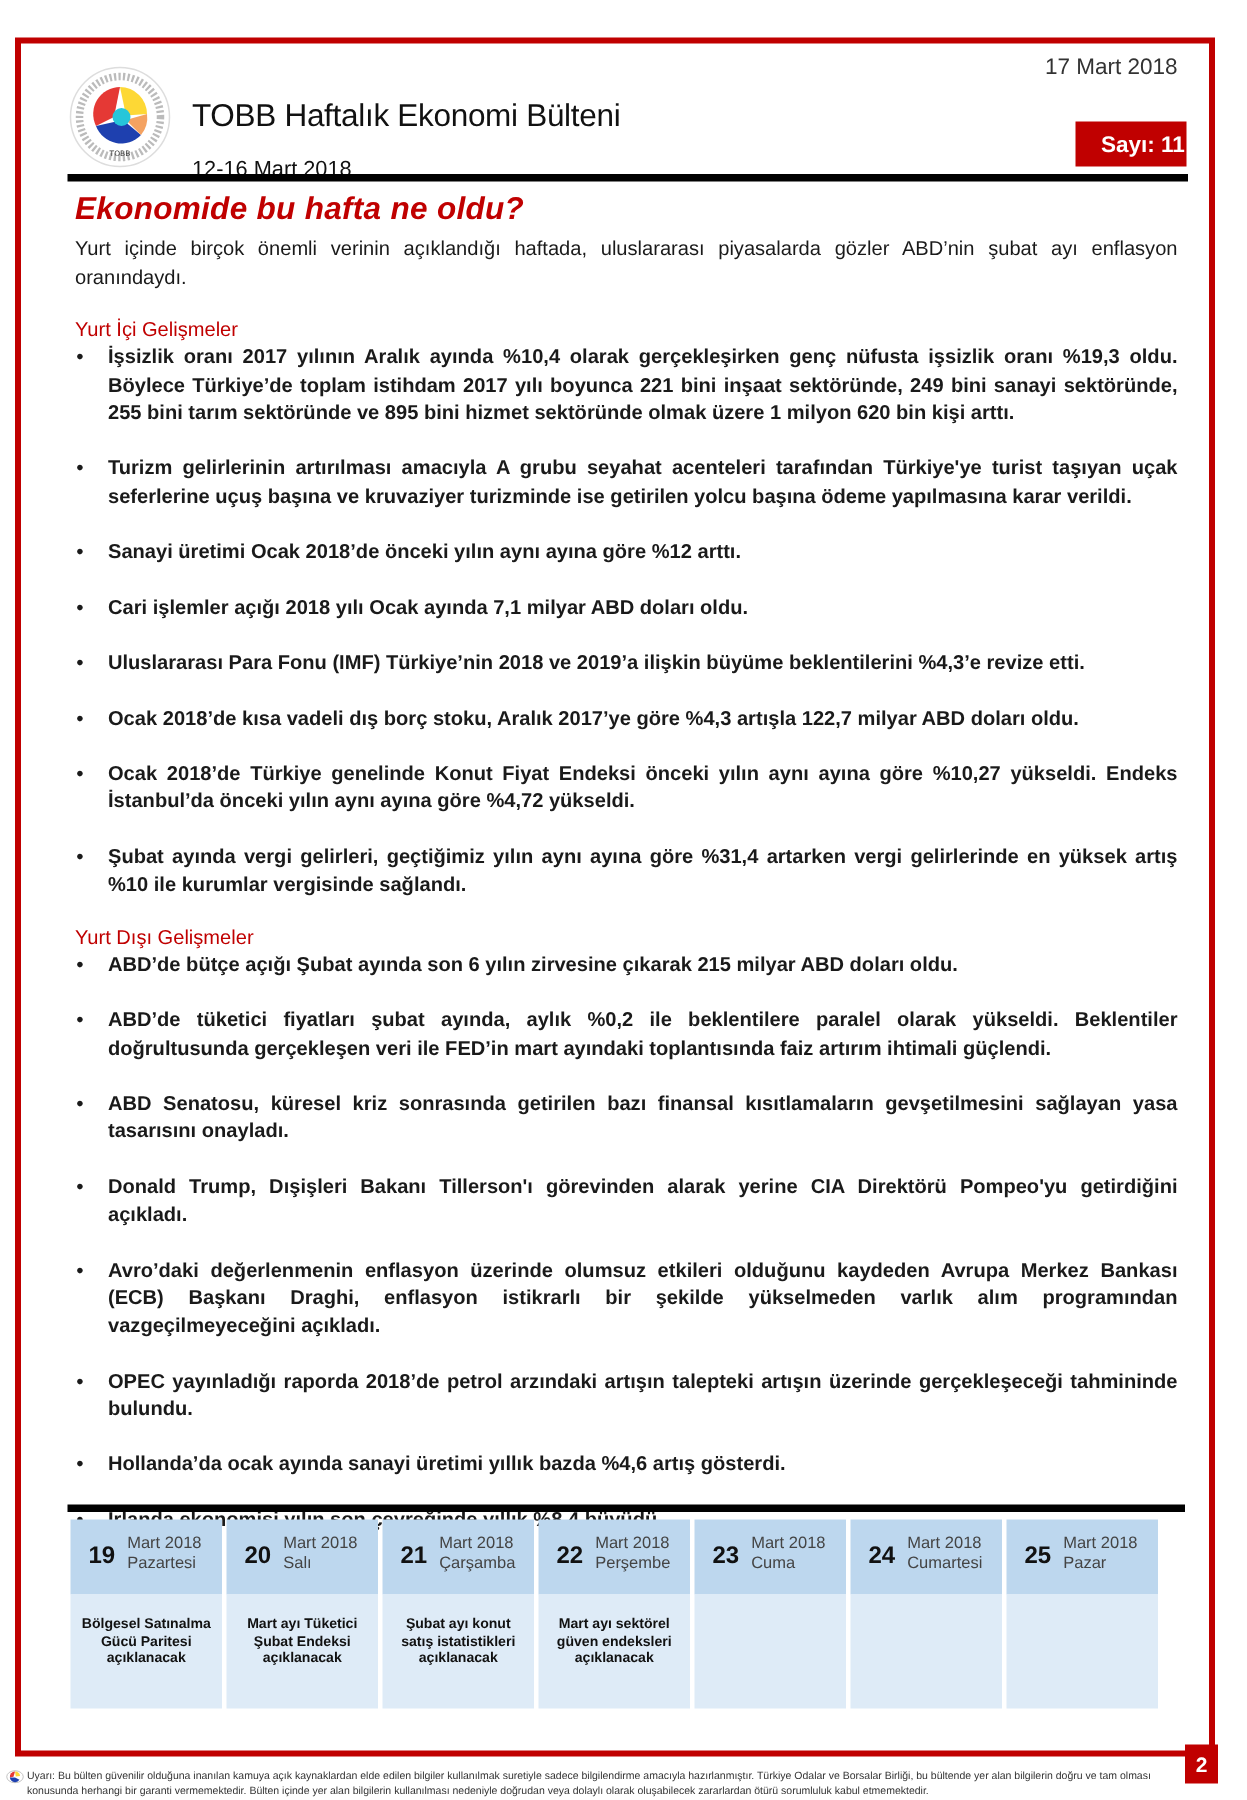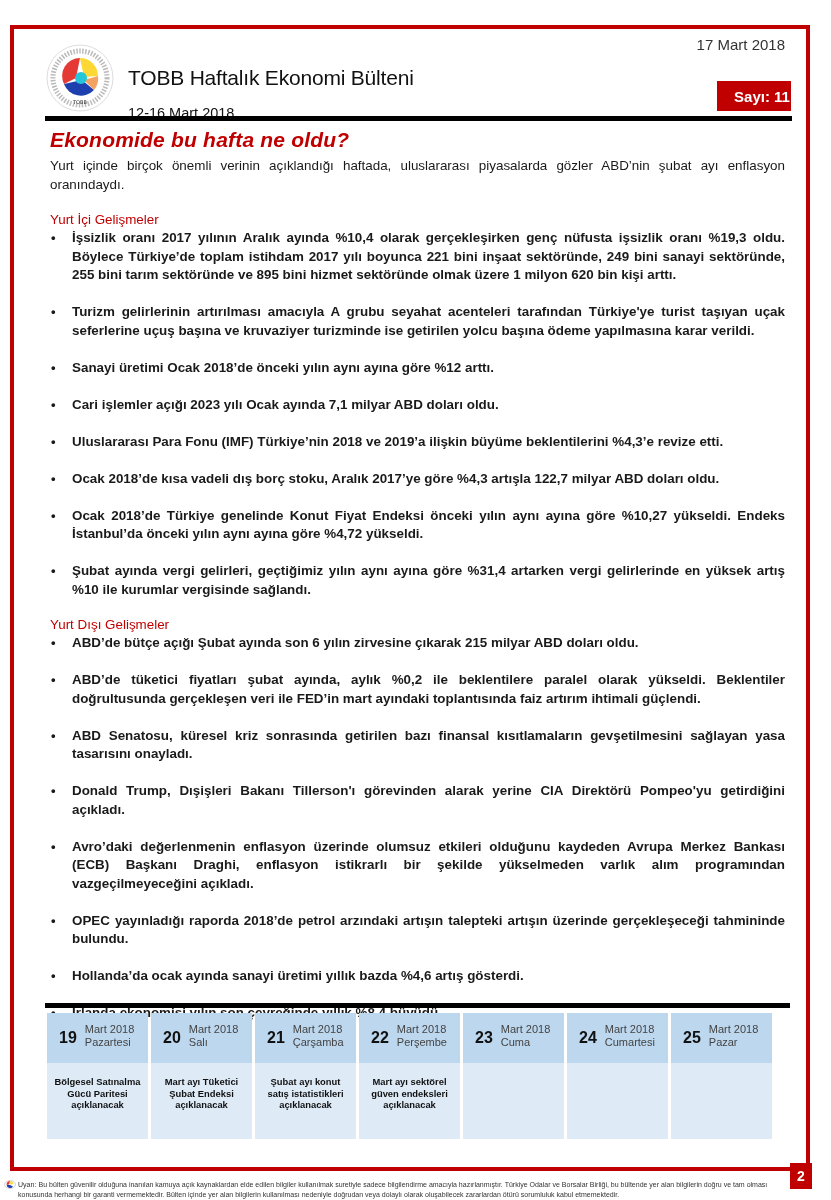--- a/index.html
+++ b/index.html
@@ -100,21 +100,21 @@
 
 <div class="content">
   <h1 class="headline">Ekonomide bu hafta ne oldu?</h1>
   <p class="intro">Yurt içinde birçok önemli verinin açıklandığı haftada, uluslararası piyasalarda gözler ABD’nin şubat ayı enflasyon oranındaydı.</p>
 
   <div class="section-title">Yurt İçi Gelişmeler</div>
   <ul class="bullets">
     <li>İşsizlik oranı 2017 yılının Aralık ayında %10,4 olarak gerçekleşirken genç nüfusta işsizlik oranı %19,3 oldu. Böylece Türkiye’de toplam istihdam 2017 yılı boyunca 221 bini inşaat sektöründe, 249 bini sanayi sektöründe, 255 bini tarım sektöründe ve 895 bini hizmet sektöründe olmak üzere 1 milyon 620 bin kişi arttı.</li>
     <li>Turizm gelirlerinin artırılması amacıyla A grubu seyahat acenteleri tarafından Türkiye'ye turist taşıyan uçak seferlerine uçuş başına ve kruvaziyer turizminde ise getirilen yolcu başına ödeme yapılmasına karar verildi.</li>
     <li>Sanayi üretimi Ocak 2018’de önceki yılın aynı ayına göre %12 arttı.</li>
-    <li>Cari işlemler açığı 2023 yılı Ocak ayında 7,1 milyar ABD doları oldu.</li>
+    <li>Cari işlemler açığı 2018 yılı Ocak ayında 7,1 milyar ABD doları oldu.</li>
     <li>Uluslararası Para Fonu (IMF) Türkiye’nin 2018 ve 2019’a ilişkin büyüme beklentilerini %4,3’e revize etti.</li>
     <li>Ocak 2018’de kısa vadeli dış borç stoku, Aralık 2017’ye göre %4,3 artışla 122,7 milyar ABD doları oldu.</li>
     <li>Ocak 2018’de Türkiye genelinde Konut Fiyat Endeksi önceki yılın aynı ayına göre %10,27 yükseldi. Endeks İstanbul’da önceki yılın aynı ayına göre %4,72 yükseldi.</li>
     <li>Şubat ayında vergi gelirleri, geçtiğimiz yılın aynı ayına göre %31,4 artarken vergi gelirlerinde en yüksek artış %10 ile kurumlar vergisinde sağlandı.</li>
   </ul>
 
   <div class="section-title">Yurt Dışı Gelişmeler</div>
   <ul class="bullets">
     <li>ABD’de bütçe açığı Şubat ayında son 6 yılın zirvesine çıkarak 215 milyar ABD doları oldu.</li>
     <li>ABD’de tüketici fiyatları şubat ayında, aylık %0,2 ile beklentilere paralel olarak yükseldi. Beklentiler doğrultusunda gerçekleşen veri ile FED’in mart ayındaki toplantısında faiz artırım ihtimali güçlendi.</li>

